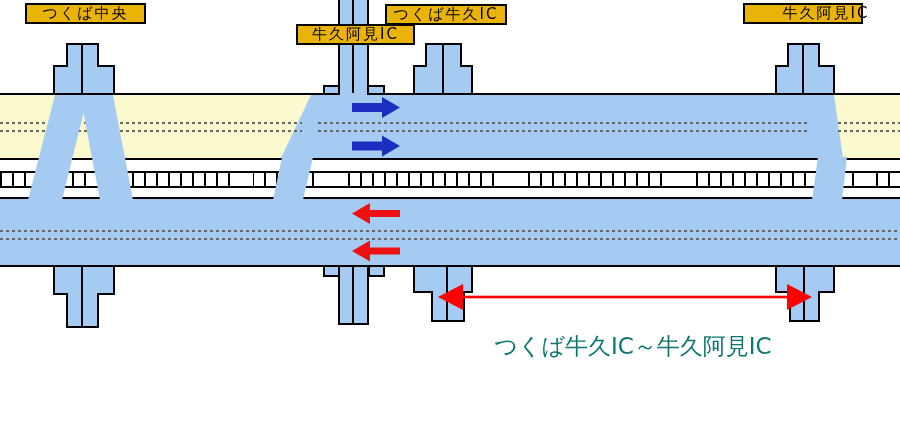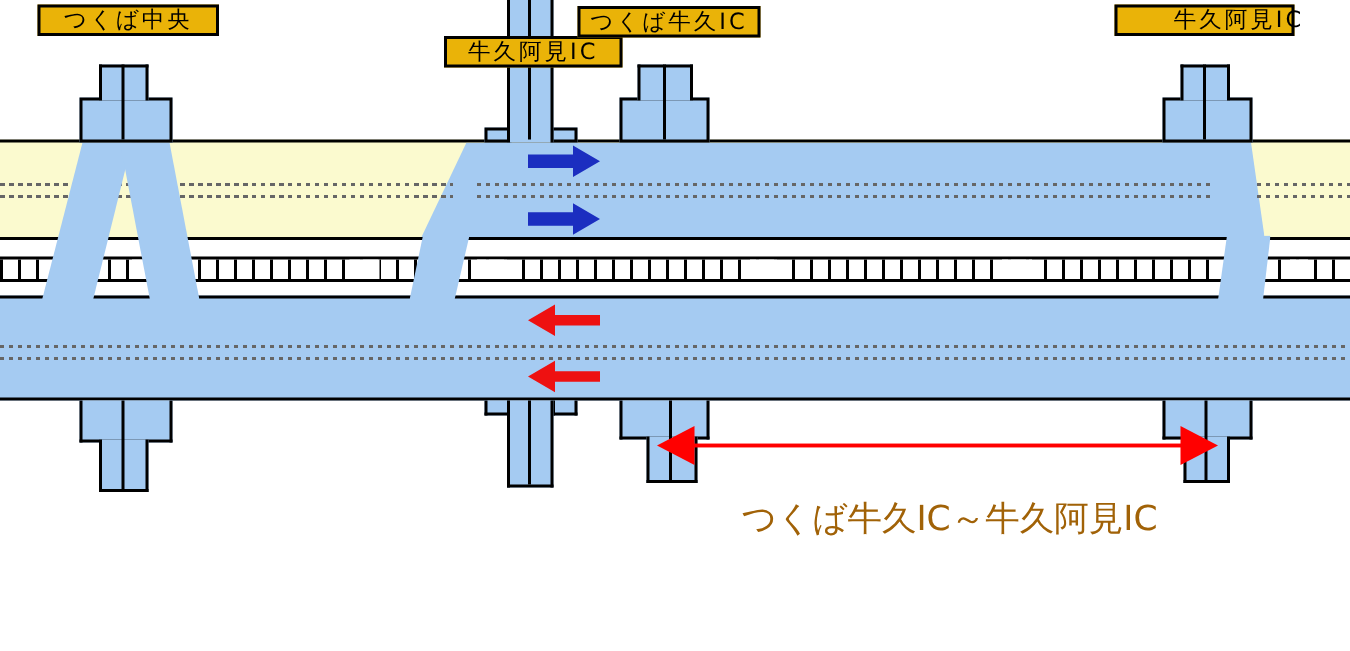--- a/index.html
+++ b/index.html
@@ -122,17 +122,17 @@
     <rect x="458" y="295.7" width="334" height="2.6" fill="#FF0000" style="fill: rgb(255, 0, 0);"></rect>
     <polygon points="438,297 463,284 463,310" fill="#FF0000" style="fill: rgb(255, 0, 0);"></polygon>
     <polygon points="812,297 787,284 787,310" fill="#FF0000" style="fill: rgb(255, 0, 0);"></polygon>
   </svg>
 
   <div class="plate" style="left:25px;top:3px;width:121px;">つくば中央</div>
   <div class="plate" style="left:296px;top:24px;width:119px;">牛久阿見IC</div>
   <div class="plate" style="left:385px;top:4px;width:122px;">つくば牛久IC</div>
   <div class="plate" style="left:743px;top:3px;width:120px;padding-left:46px;">牛久阿見IC</div>
 
-  <div id="annotation" style="color: #a16207;">
+  <div id="annotation" style="color: #0f766e;">
     <div>つくば牛久IC～牛久阿見IC</div>
   </div>
 
 </div>
 
 </body></html>

